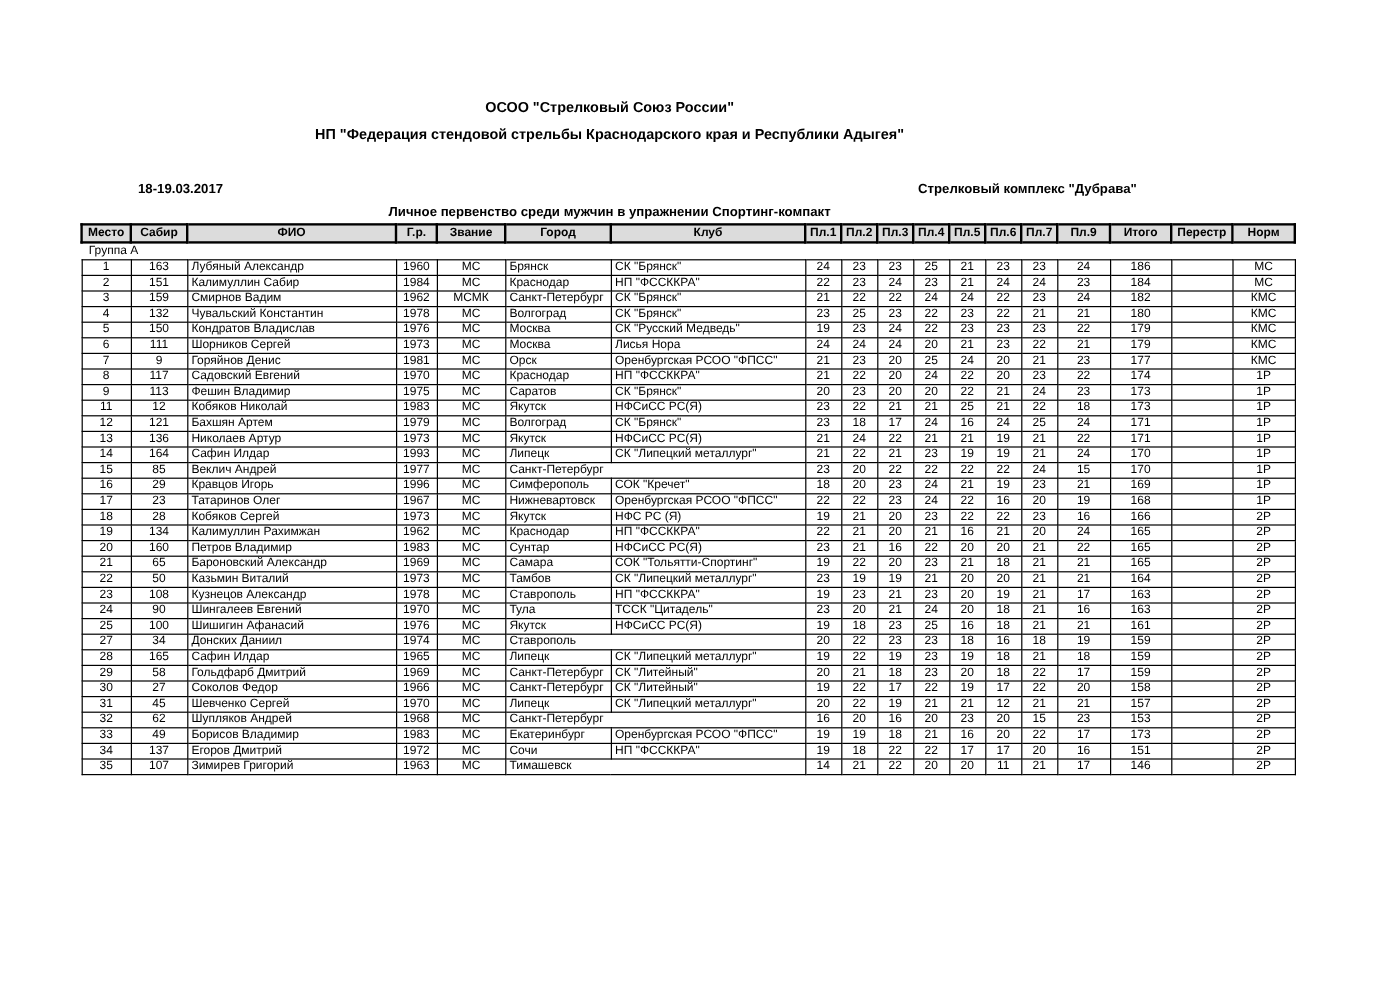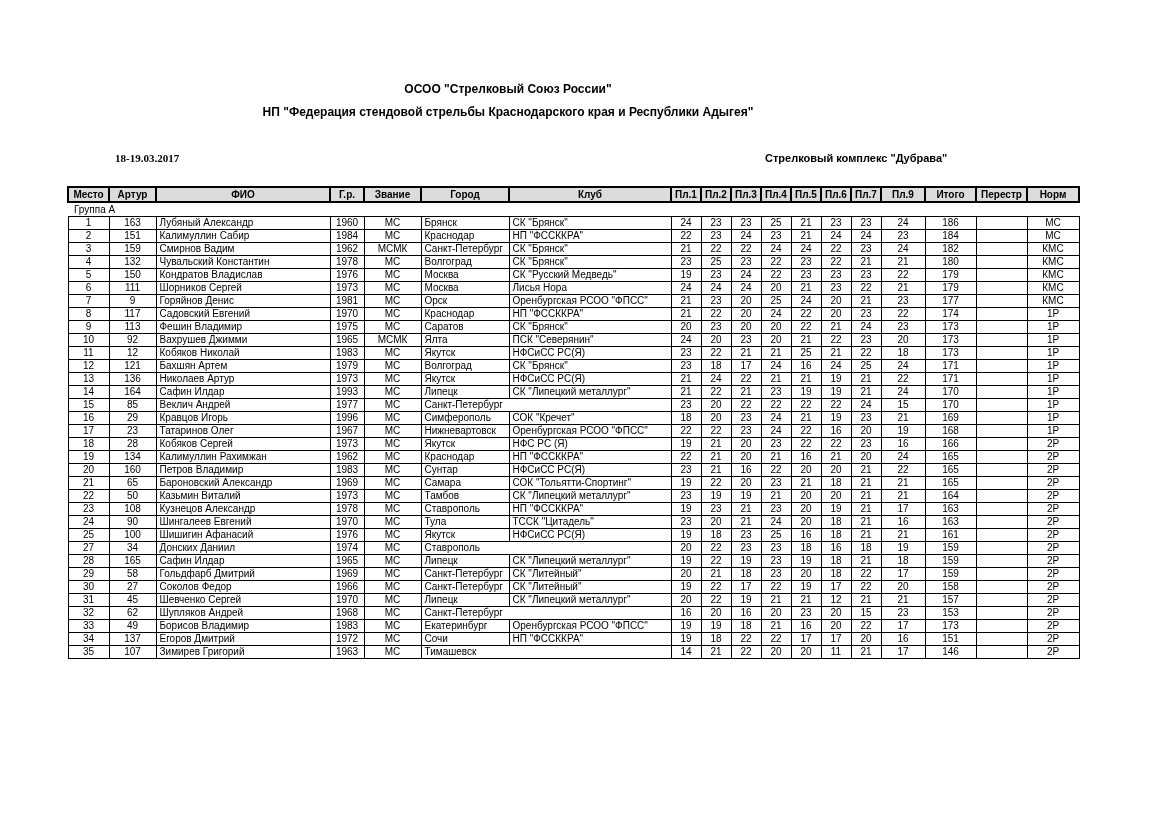--- a/index.html
+++ b/index.html
@@ -3,21 +3,21 @@
 <meta charset="utf-8">
 <style>
   html,body{margin:0;padding:0;background:#fff;}
   .page{position:relative;width:1161px;height:821px;background:#ffffff;
         font-family:"Liberation Sans","DejaVu Sans",sans-serif;color:#000;overflow:hidden;}
   .title-line{position:absolute;left:0;width:1016px;text-align:center;
               font-weight:bold;font-size:12px;line-height:14px;}
   #title1{top:82px;}
   #title2{top:105px;}
   #title3{top:128px;}
-  .date-line{position:absolute;left:115px;top:152px;font-weight:bold;font-size:11px;font-family:Liberation Serif, serif;}
+  .date-line{position:absolute;left:115px;top:152px;font-weight:bold;font-size:11px;}
   .venue-line{position:absolute;left:765px;top:152px;font-weight:bold;font-size:11px;}
   .subtitle-line{position:absolute;left:0;top:171px;width:1016px;text-align:center;
                  font-weight:bold;font-size:11px;}
   table.results{position:absolute;left:67px;top:186px;border-collapse:collapse;
                 table-layout:fixed;font-size:10px;}
   table.results th{border:2px solid #000;background:var(--header-bg,#dcdcdc);
                    font-weight:bold;font-size:10px;height:13px;line-height:13px;
                    padding:0 1px;overflow:hidden;white-space:nowrap;text-align:center;margin-left:10px;}
   table.results td{border:1px solid #000;height:12px;line-height:12px;
                    padding:0 3px;overflow:hidden;white-space:nowrap;}
@@ -27,20 +27,21 @@
                   padding-left:6px;height:13px;}
 </style>
 </head>
 <body>
 
 <div class="page">
   <div class="title-line" id="title1">ОСОО "Стрелковый Союз России"</div>
   <div class="title-line" id="title2">НП "Федерация стендовой стрельбы Краснодарского края и Республики Адыгея"</div>
   <div class="date-line">18-19.03.2017</div>
   <div class="venue-line">Стрелковый комплекс "Дубрава"</div>
+  <div class="subtitle-line">Личное первенство среди мужчин в упражнении Спортинг-компакт</div>
 
   <table class="results">
     <colgroup id="colgroup">
         <col style="width: 41px;">
         <col style="width: 47px;">
         <col style="width: 174px;">
         <col style="width: 34px;">
         <col style="width: 57px;">
         <col style="width: 88px;">
         <col style="width: 162px;">
@@ -52,21 +53,21 @@
         <col style="width: 30px;">
         <col style="width: 30px;">
         <col style="width: 44px;">
         <col style="width: 51px;">
         <col style="width: 51px;">
         <col style="width: 52px;">
       </colgroup>
     <thead id="table-head">
         <tr>
           <th>Место</th>
-          <th>Артур</th>
+          <th>Сабир</th>
           <th>ФИО</th>
           <th>Г.р.</th>
           <th>Звание</th>
           <th>Город</th>
           <th>Клуб</th>
           <th>Пл.1</th>
           <th>Пл.2</th>
           <th>Пл.3</th>
           <th>Пл.4</th>
           <th>Пл.5</th>
@@ -256,40 +257,20 @@
           <td class="center">20</td>
           <td class="center">22</td>
           <td class="center">21</td>
           <td class="center">24</td>
           <td class="center">23</td>
           <td class="center">173</td>
           <td class="center"></td>
           <td class="center">1Р</td>
         </tr>
         <tr>
-          <td class="center">10</td>
-          <td class="center">92</td>
-          <td class="left">Вахрушев Джимми</td>
-          <td class="center">1965</td>
-          <td class="center">МСМК</td>
-          <td class="left">Ялта</td>
-          <td class="left">ПСК "Северянин"</td>
-          <td class="center">24</td>
-          <td class="center">20</td>
-          <td class="center">23</td>
-          <td class="center">20</td>
-          <td class="center">21</td>
-          <td class="center">22</td>
-          <td class="center">23</td>
-          <td class="center">20</td>
-          <td class="center">173</td>
-          <td class="center"></td>
-          <td class="center">1Р</td>
-        </tr>
-        <tr>
           <td class="center">11</td>
           <td class="center">12</td>
           <td class="left">Кобяков Николай</td>
           <td class="center">1983</td>
           <td class="center">МС</td>
           <td class="left">Якутск</td>
           <td class="left">НФСиСС РС(Я)</td>
           <td class="center">23</td>
           <td class="center">22</td>
           <td class="center">21</td>

